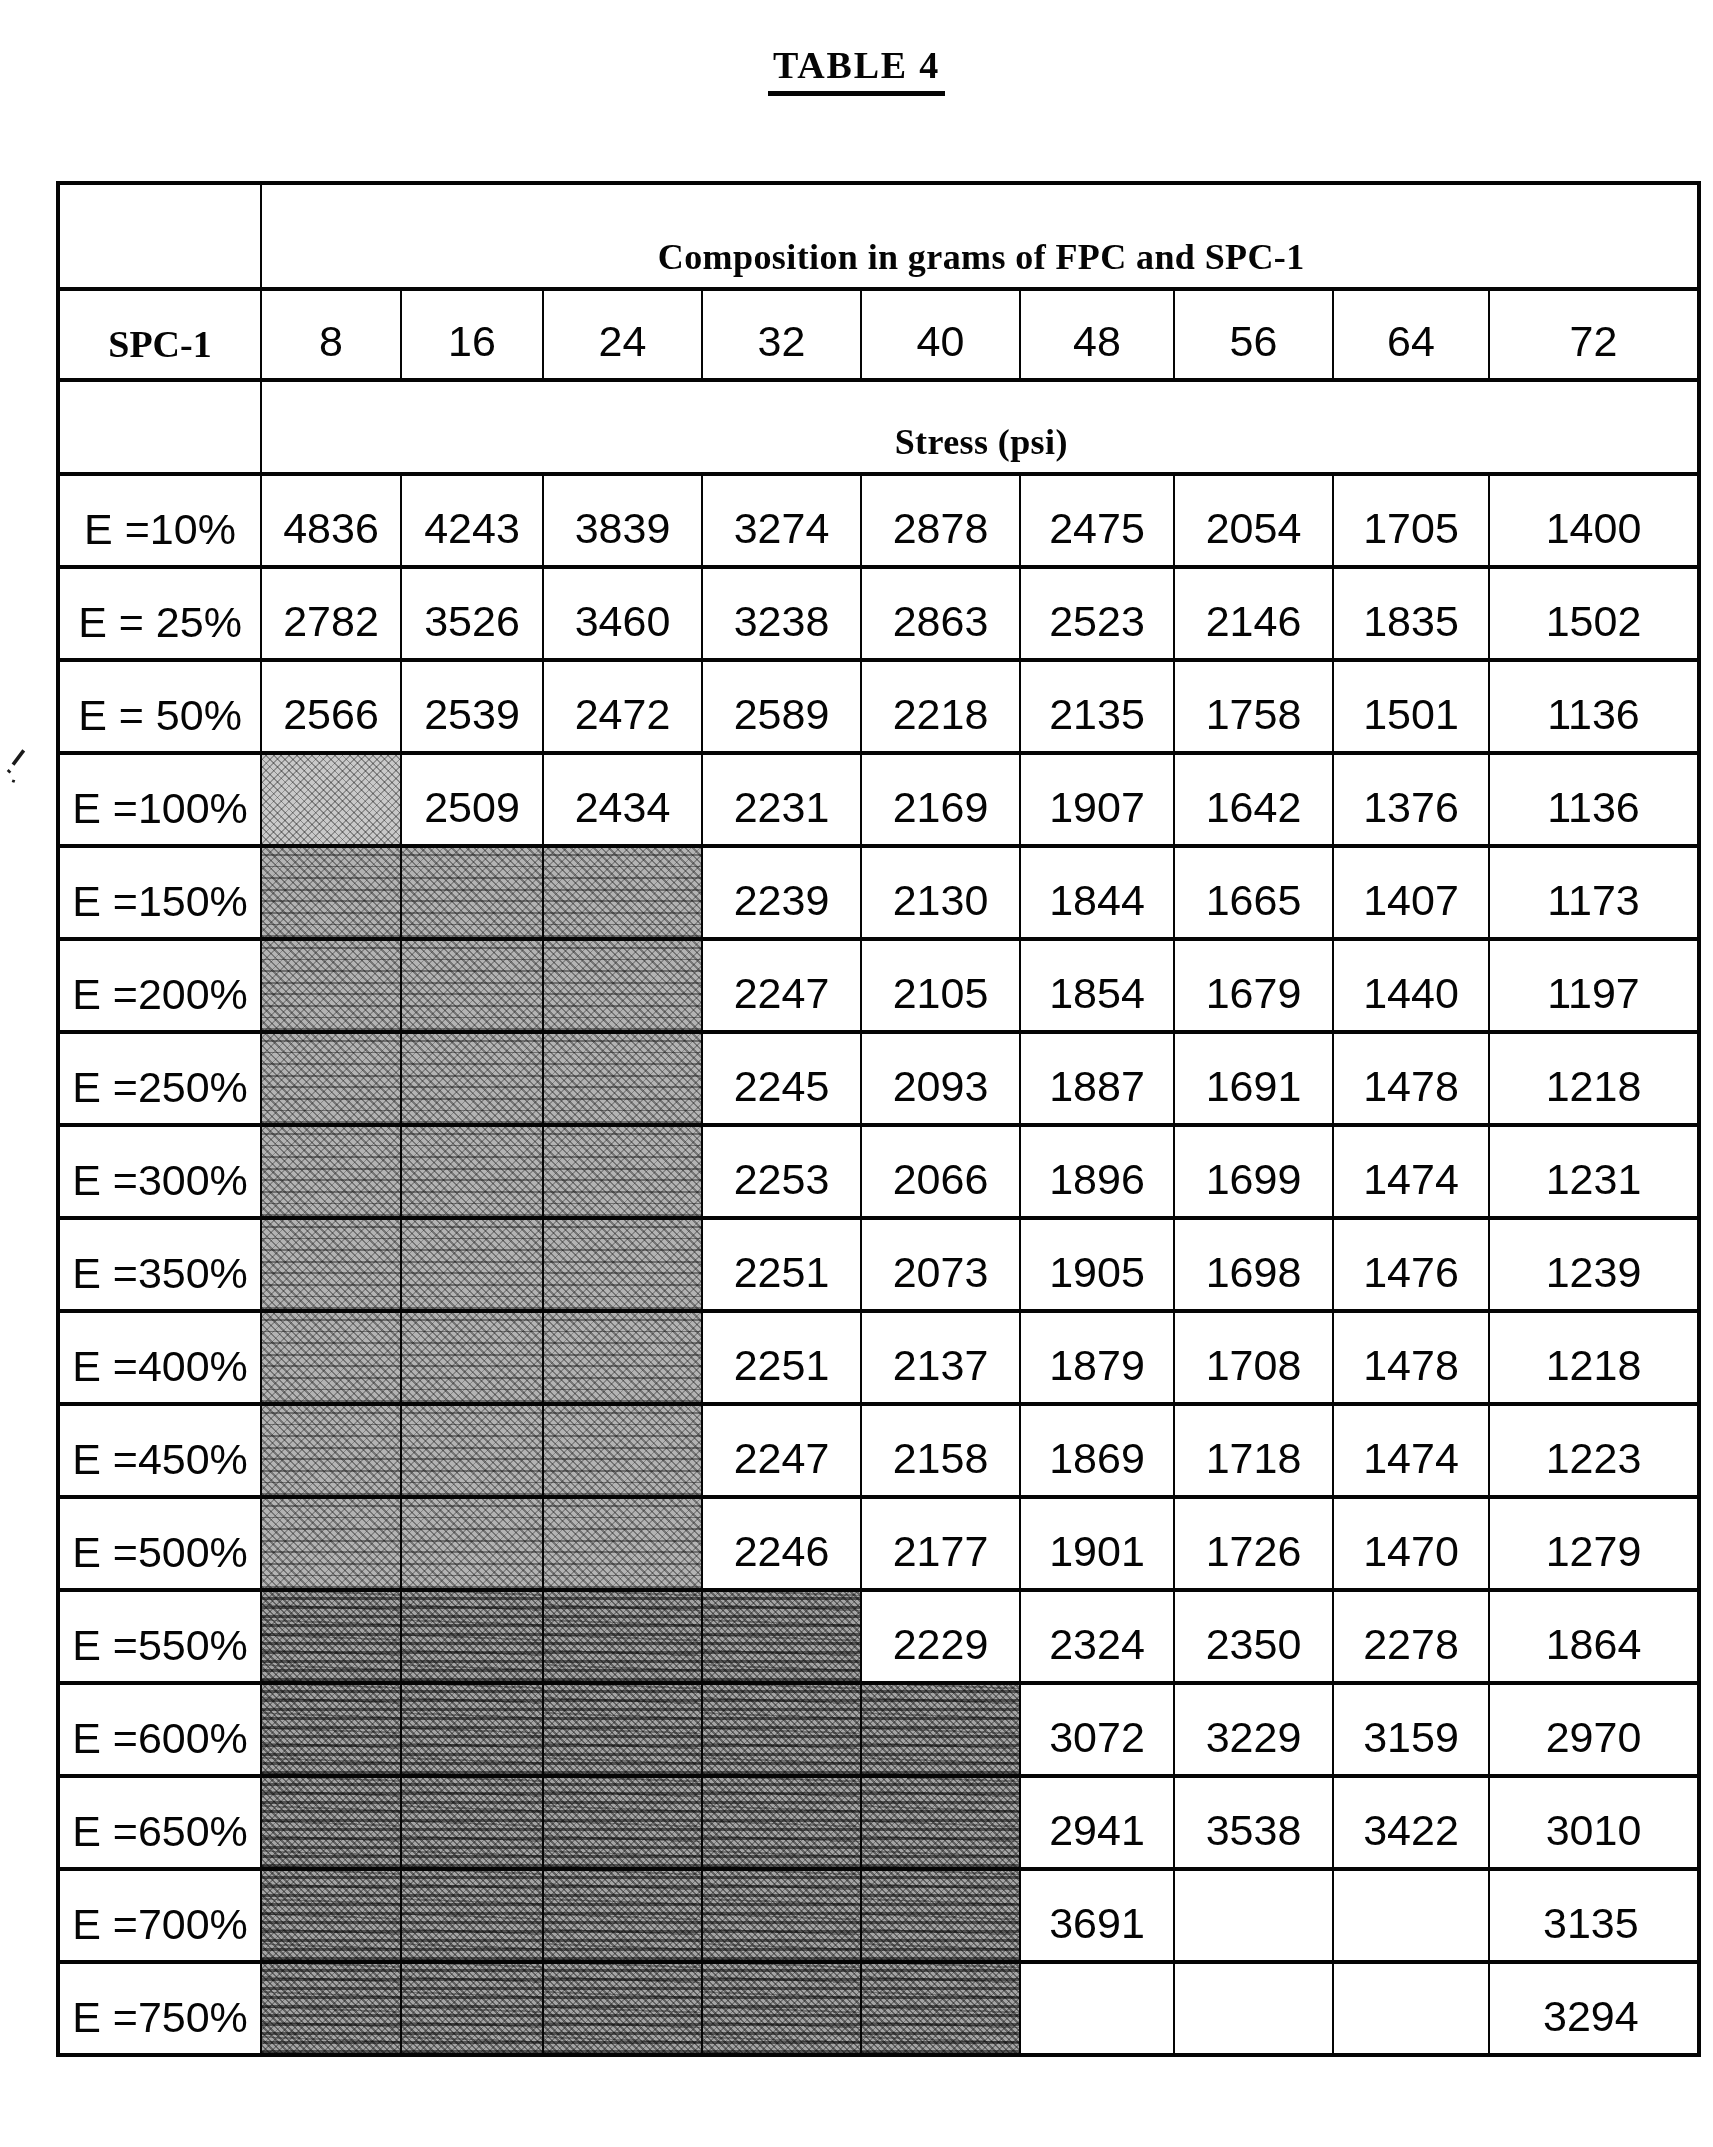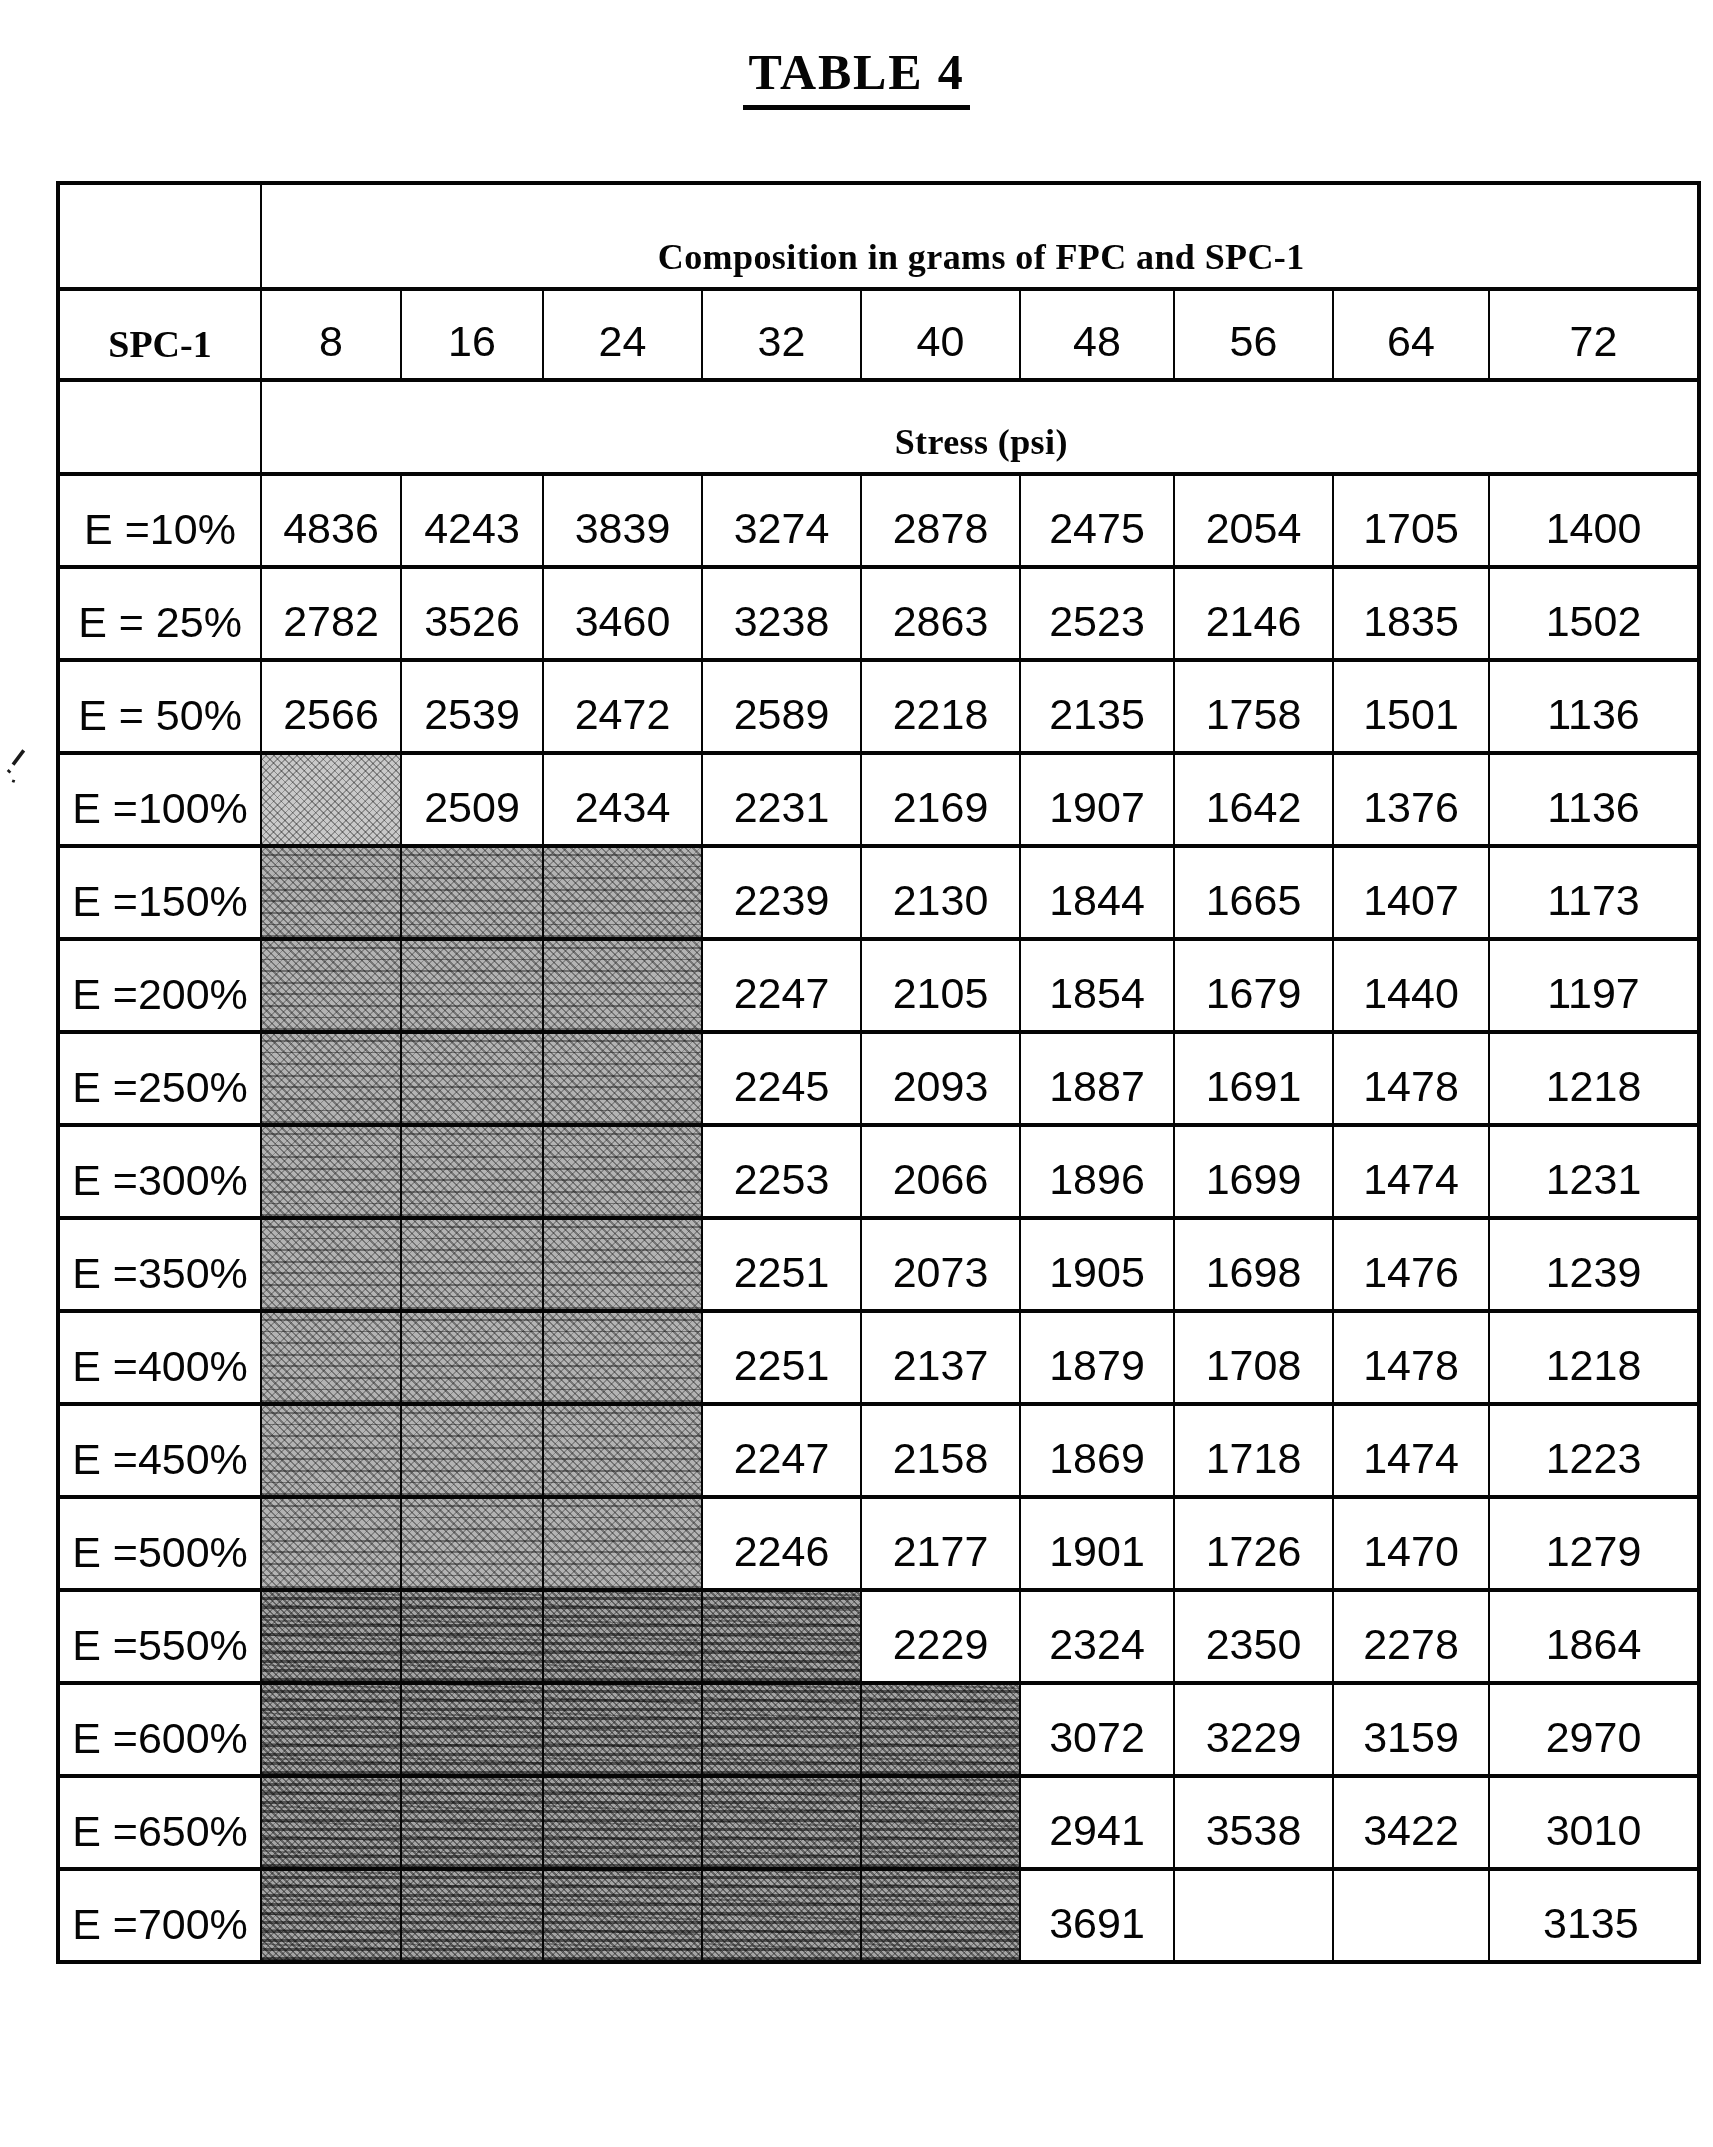--- a/index.html
+++ b/index.html
@@ -5,21 +5,21 @@
   html,body{margin:0;padding:0;background:#ffffff;}
   body{
     width:1713px;height:2148px;position:relative;overflow:hidden;
     font-family:"Liberation Sans", sans-serif;color:#050505;
   }
   
   .title-wrap{position:absolute;top:43px;left:0;width:100%;text-align:center;}
   .title{
     display:inline-block;
     font-family:"Liberation Serif", serif;font-weight:bold;
-    font-size:50px;letter-spacing:1.8px;
+    font-size:38px;letter-spacing:1.8px;
     border-bottom:5.4px solid #050505;padding:0 5.4px 3.6px 5.4px;
   }
   
   table.main{
     position:absolute;left:56px;top:181px;
     width:1640px;table-layout:fixed;border-collapse:collapse;
     border:4.5px solid #050505;
   }
   td{
     border:2.7px solid #050505;
@@ -300,15 +300,27 @@
         <td class="num sh-dense"></td>
         <td class="num sh-dense"></td>
         <td class="num sh-dense"></td>
         <td class="num sh-dense"></td>
         <td class="num sh-dense"></td>
         <td class="num">3691</td>
         <td class="num"></td>
         <td class="num"></td>
         <td class="num alignr">3135</td>
       </tr>
+      <tr class="r-e">
+        <td class="elabel">E =750%</td>
+        <td class="num sh-dense"></td>
+        <td class="num sh-dense"></td>
+        <td class="num sh-dense"></td>
+        <td class="num sh-dense"></td>
+        <td class="num sh-dense"></td>
+        <td class="num"></td>
+        <td class="num"></td>
+        <td class="num"></td>
+        <td class="num alignr">3294</td>
+      </tr>
     </tbody>
 </table>
 
 
 </body></html>

